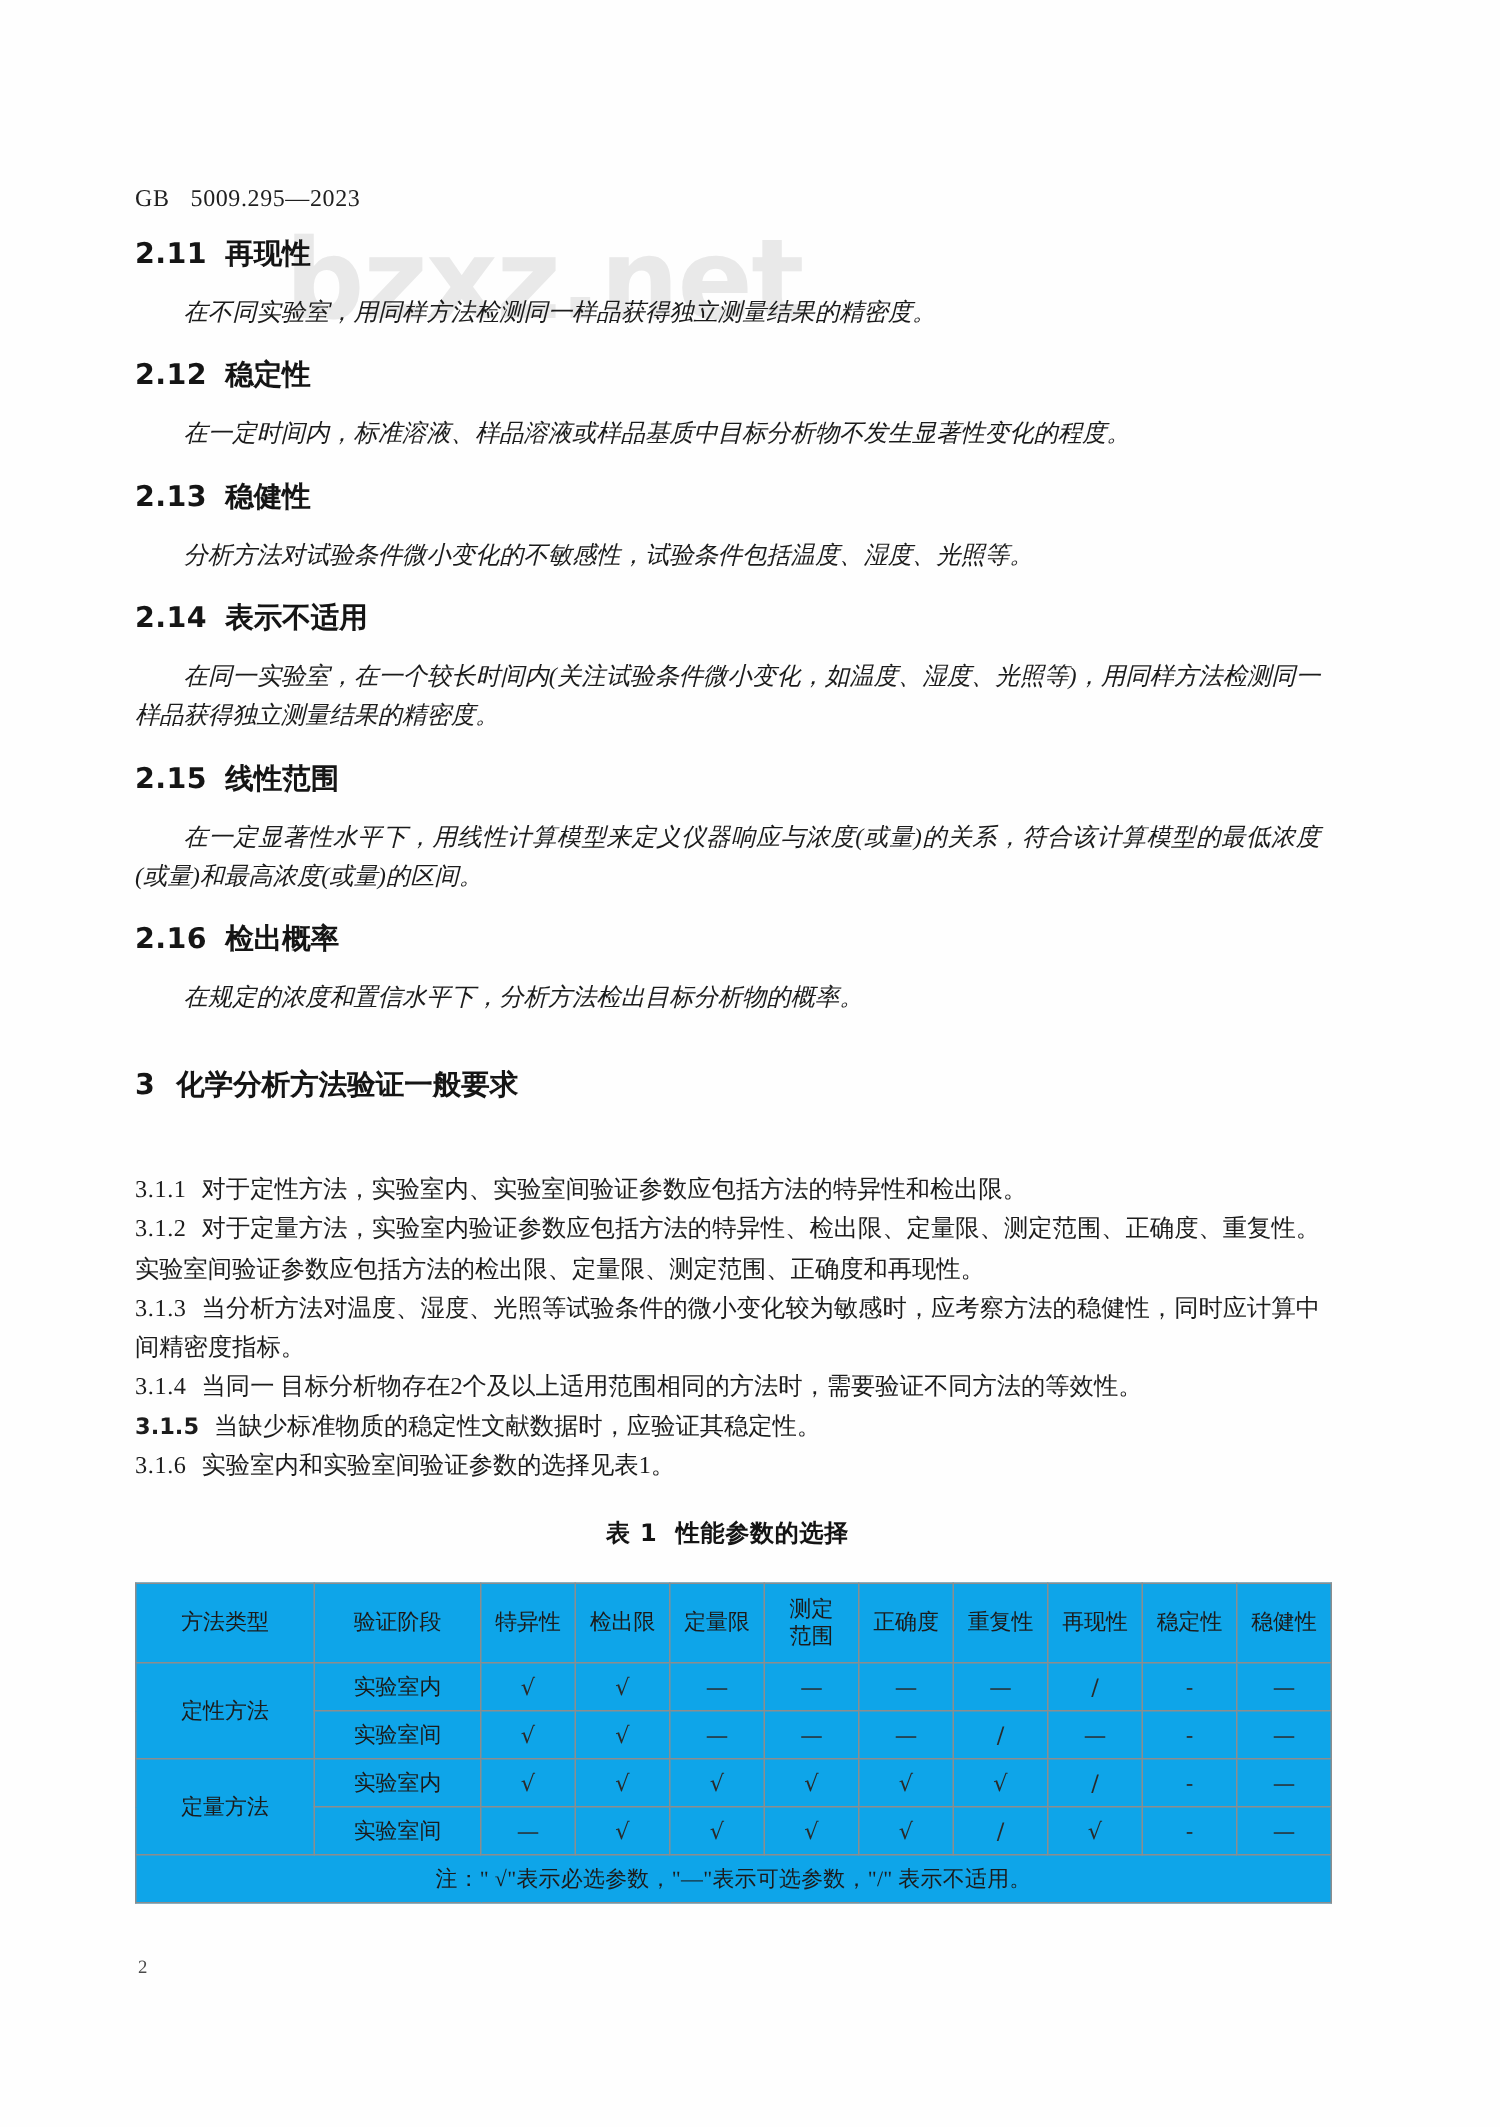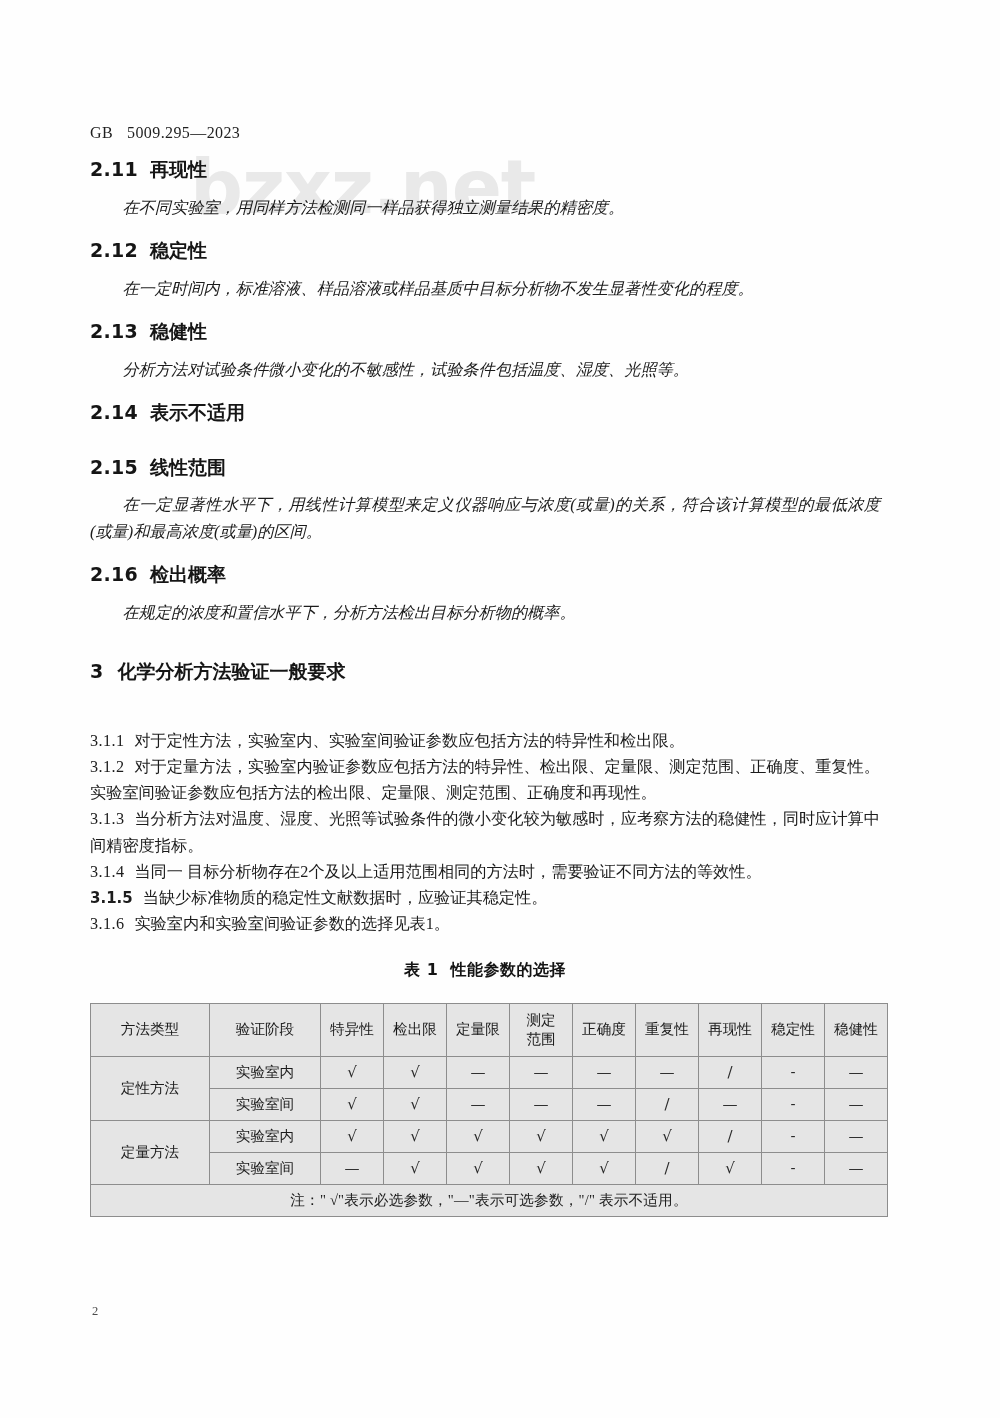--- a/index.html
+++ b/index.html
@@ -112,21 +112,21 @@
     font-size: 16px;
     letter-spacing: 0.5px;
     margin: 4px;
     color: #141414;
   }
   table.spec {
     border-collapse: collapse;
     width: 788px;
     margin: 0;
     table-layout: fixed;
-    background: #e5e5e5;
+    background: #0ea5e9;
   }
   table.spec th, table.spec td {
     border: 1px solid #8d8d8d;
     text-align: center;
     vertical-align: middle;
     font-family: "Liberation Serif", "DejaVu Serif", serif;
     font-size: 14.6px;
     color: #1b1b1b;
     padding: 0;
   }
@@ -198,20 +198,21 @@
         <span class="num">2.13</span><span>稳健性</span>
       </h3>
       <div class="gap-s"></div>
       <p class="para indent">分析方法对试验条件微小变化的不敏感性，试验条件包括温度、湿度、光照等。</p>
       <div class="gap-m"></div>
 
       <h3 class="clause">
         <span class="num">2.14</span><span>表示不适用</span>
       </h3>
       <div class="gap-s"></div>
+      <p class="para indent">在同一实验室，在一个较长时间内(关注试验条件微小变化，如温度、湿度、光照等)，用同样方法检测同一样品获得独立测量结果的精密度。</p>
       <div class="gap-m"></div>
 
       <h3 class="clause">
         <span class="num">2.15</span><span>线性范围</span>
       </h3>
       <div class="gap-s"></div>
       <p class="para indent">在一定显著性水平下，用线性计算模型来定义仪器响应与浓度(或量)的关系，符合该计算模型的最低浓度(或量)和最高浓度(或量)的区间。</p>
       <div class="gap-m"></div>
 
       <h3 class="clause">

